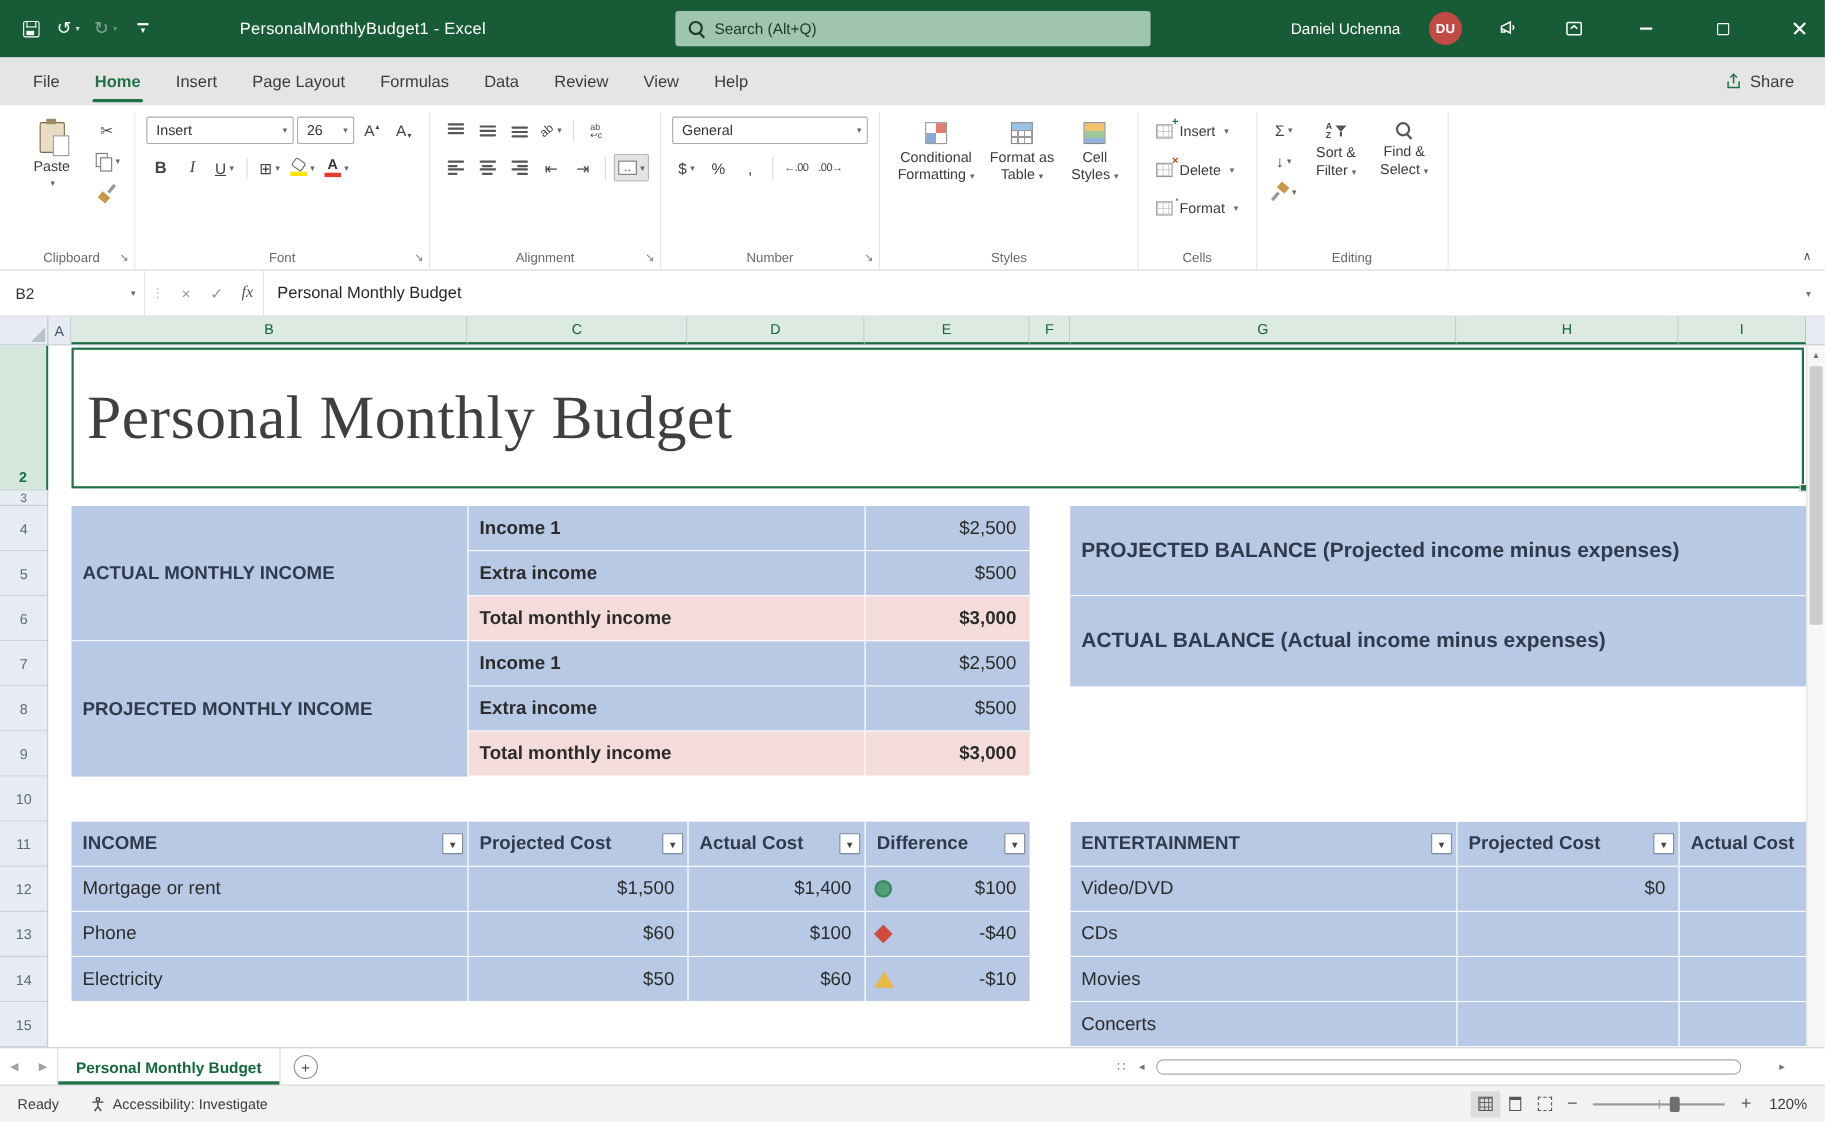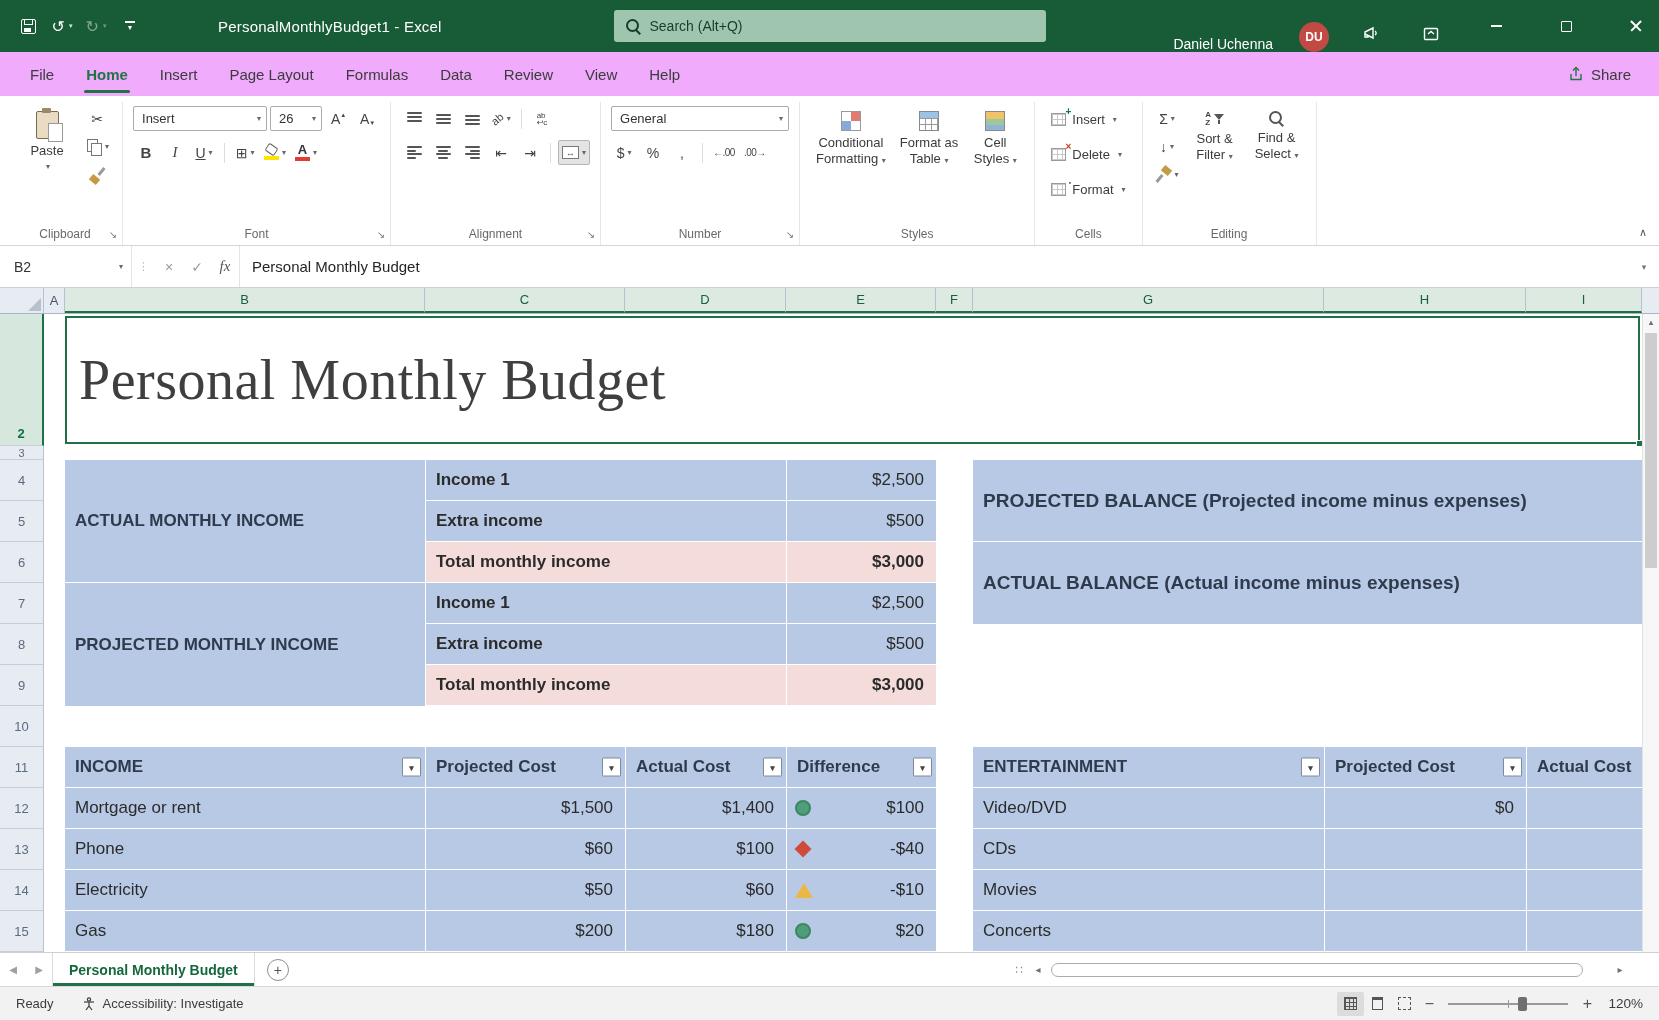--- a/index.html
+++ b/index.html
@@ -19,34 +19,34 @@
 .icon-save::before{content:"";position:absolute;left:2px;top:0;width:7px;height:4px;border:1.4px solid #fff;border-top:none}
 .icon-save::after{content:"";position:absolute;left:2px;bottom:1px;width:7px;height:4px;background:#fff}
 .icon-custom{display:flex;flex-direction:column;align-items:center;font-size:8px;line-height:6px}
 .icon-custom::before{content:"";width:10px;height:2px;background:#fff;margin-bottom:2px}
 .tb-title{font-size:15px;margin-left:72px;white-space:nowrap;letter-spacing:.2px}
 .searchbox{position:absolute;left:50%;top:10px;transform:translateX(-50%);width:432px;height:32px;background:#9fc5af;border-radius:3px;display:flex;align-items:center;padding-left:12px;gap:9px;color:#163d28;font-size:14px}
 .icon-mag{width:15px;height:15px;position:relative;flex:0 0 auto;color:#163d28}
 .icon-mag::before{content:"";position:absolute;left:0;top:0;width:9px;height:9px;border:2px solid currentColor;border-radius:50%}
 .icon-mag::after{content:"";position:absolute;left:10px;top:10px;width:6px;height:2px;background:currentColor;transform:rotate(45deg);transform-origin:left center}
 .icon-mag.dark{color:#555}
-.tb-right{margin-left:auto;display:flex;align-items:flex-end;gap:24px}
+.tb-right{margin-left:auto;display:flex;align-items:center;gap:24px}
 .username{font-size:14px;margin-right:2px}
 .avatar{width:30px;height:30px;border-radius:50%;background:#c24a44;display:flex;align-items:center;justify-content:center;font-size:12px;font-weight:bold;color:#fff}
 .tb-icon{width:36px;height:36px;display:flex;align-items:center;justify-content:center}
 .wbtn{width:46px;height:52px;display:flex;align-items:center;justify-content:center}
 .icon-min{width:11px;height:2px;background:#fff;display:block}
 .icon-max{width:11px;height:11px;border:1.5px solid #fff;border-radius:1px;display:block}
 .icon-close{position:relative;width:12px;height:12px;display:block}
 .icon-close::before,.icon-close::after{content:"";position:absolute;left:-1px;top:5px;width:14px;height:1.6px;background:#fff}
 .icon-close::before{transform:rotate(45deg)}
 .icon-close::after{transform:rotate(-45deg)}
 
 
-.tabsrow{height:44px;display:flex;align-items:stretch;padding:0 14px;background:#f0abfc;flex:0 0 auto}
+.tabsrow{height:44px;display:flex;align-items:stretch;padding:0 14px;background:#e5e5e5;flex:0 0 auto}
 .rtab{padding:0 16px;display:flex;align-items:center;font-size:15px;color:#3b3b3b;position:relative;white-space:nowrap}
 .rtab.active{font-weight:bold;color:#217346}
 .rtab.active::after{content:"";position:absolute;left:14px;right:14px;bottom:3px;height:3px;background:#217346;border-radius:2px}
 .share{margin-left:auto;display:flex;align-items:center;gap:7px;font-size:15px;color:#3b3b3b;padding:0 14px}
 
 
 .ribbon{height:150px;background:#fff;border-bottom:1px solid #d6d6d6;display:flex;padding:6px 4px 0 8px;position:relative;flex:0 0 auto}
 .rgroup{position:relative;display:flex;flex-direction:column;gap:9px;padding:4px 10px 24px;border-right:1px solid #e7e7e7}
 .glabel{position:absolute;bottom:4px;left:0;right:0;text-align:center;font-size:12px;color:#696969}
 .launcher{position:absolute;right:5px;bottom:5px;font-size:10px;color:#7a7a7a}
@@ -671,29 +671,20 @@
           </div>
           <div class="trow">
             <div class="tc w360 tlabel">Electricity</div>
             <div class="tc w200 tmoney">$50</div>
             <div class="tc w161 tmoney">$60</div>
             <div class="tc w150 tdiff">
                 <span class="diff-icon" data-shape="triangle-yellow-icon"></span>
                 <span class="dmoney">-$10</span>
               </div>
           </div>
-          <div class="trow">
-            <div class="tc w360 tlabel">Gas</div>
-            <div class="tc w200 tmoney">$200</div>
-            <div class="tc w161 tmoney">$180</div>
-            <div class="tc w150 tdiff">
-                <span class="diff-icon" data-shape="circle-green-icon"></span>
-                <span class="dmoney">$20</span>
-              </div>
-          </div>
         </div>
 
         <div class="blk clip" style="left:929px;top:433px;width:669px;height:205px">
           <div class="trow thead entrow">
             <div class="tc w351">
                 <span>ENTERTAINMENT</span>
                 <span class="filter-btn">▾</span>
               </div>
             <div class="tc w202">
                 <span>Projected Cost</span>

